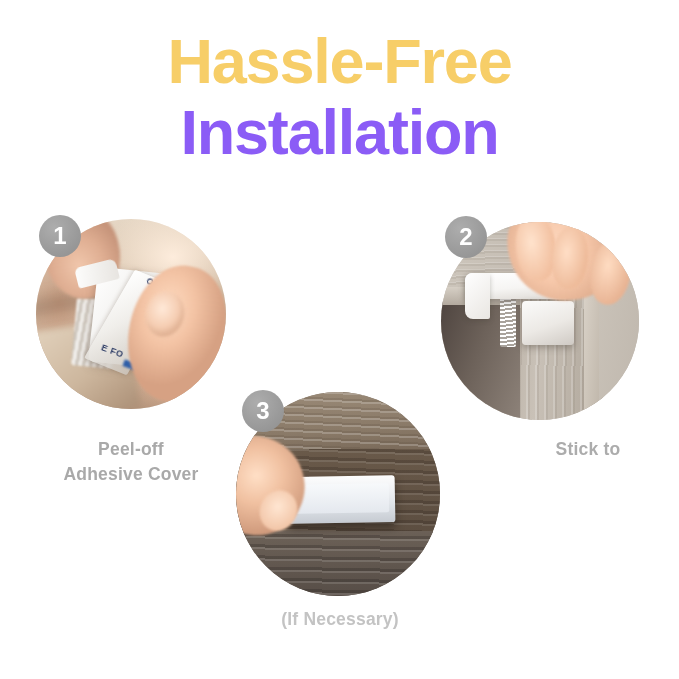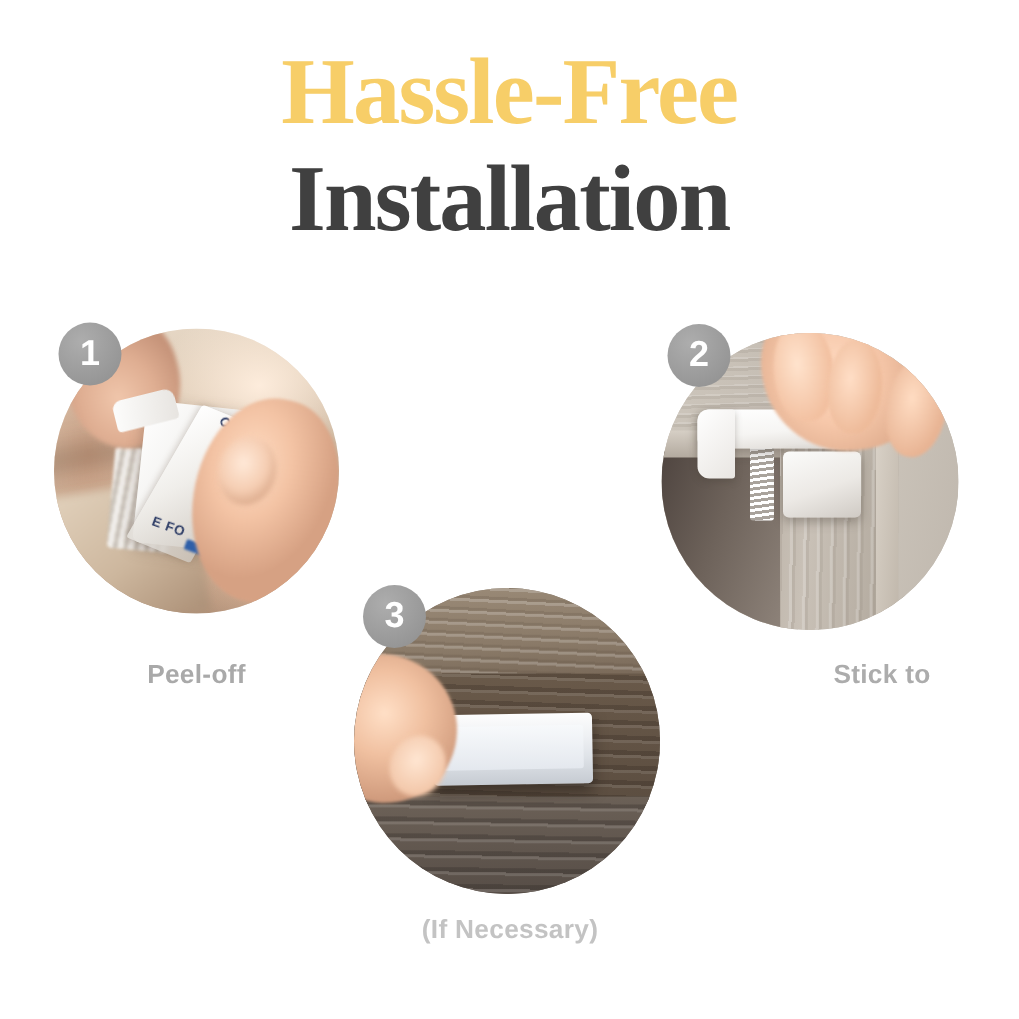--- a/index.html
+++ b/index.html
@@ -22,35 +22,34 @@
   }
 
   
   .title-block {
     position: absolute;
     left: 0;
     top: 30px;
     width: 679px;
     text-align: center;
     line-height: 1.0;
-    font-family: Liberation Serif, serif;
   }
   .title-line {
     display: block;
     font-weight: bold;
     font-size: 63px;
     letter-spacing: -1.2px;
     white-space: nowrap;
   }
   .title-line-1 {
     color: #f7ce68;
     margin-bottom: 8px;
   }
   .title-line-2 {
-    color: #404040;
+    color: #8b5cf6;
   }
 
   
   .step {
     position: absolute;
   }
 
   .photo-wrap {
     position: absolute;
     left: 0;
@@ -503,20 +502,21 @@
         <div class="p1-bluebar"></div>
         <div class="p1-thumb"></div>
         <div class="p1-nail"></div>
       </div>
     </div>
     <div class="badge">1</div>
   </div>
 
   <div class="caption" id="cap-1">
     <span class="cap-line">Peel-off</span>
+    <span class="cap-line">Adhesive Cover</span>
   </div>
 
   <div class="step" id="step-2">
     <div class="photo-wrap">
       <div class="photo photo-2">
         <div class="p2-panel-left"></div>
         <div class="p2-inner-dark"></div>
         <div class="p2-shelf-lip"></div>
         <div class="p2-door"></div>
         <div class="p2-door-edge"></div>

